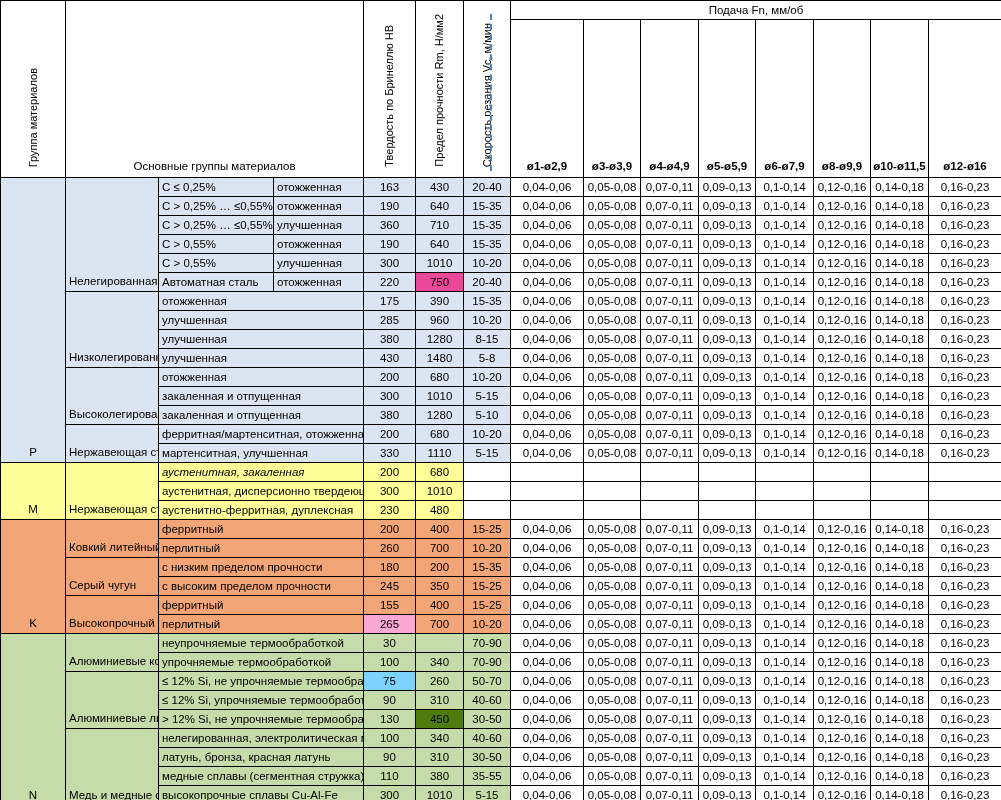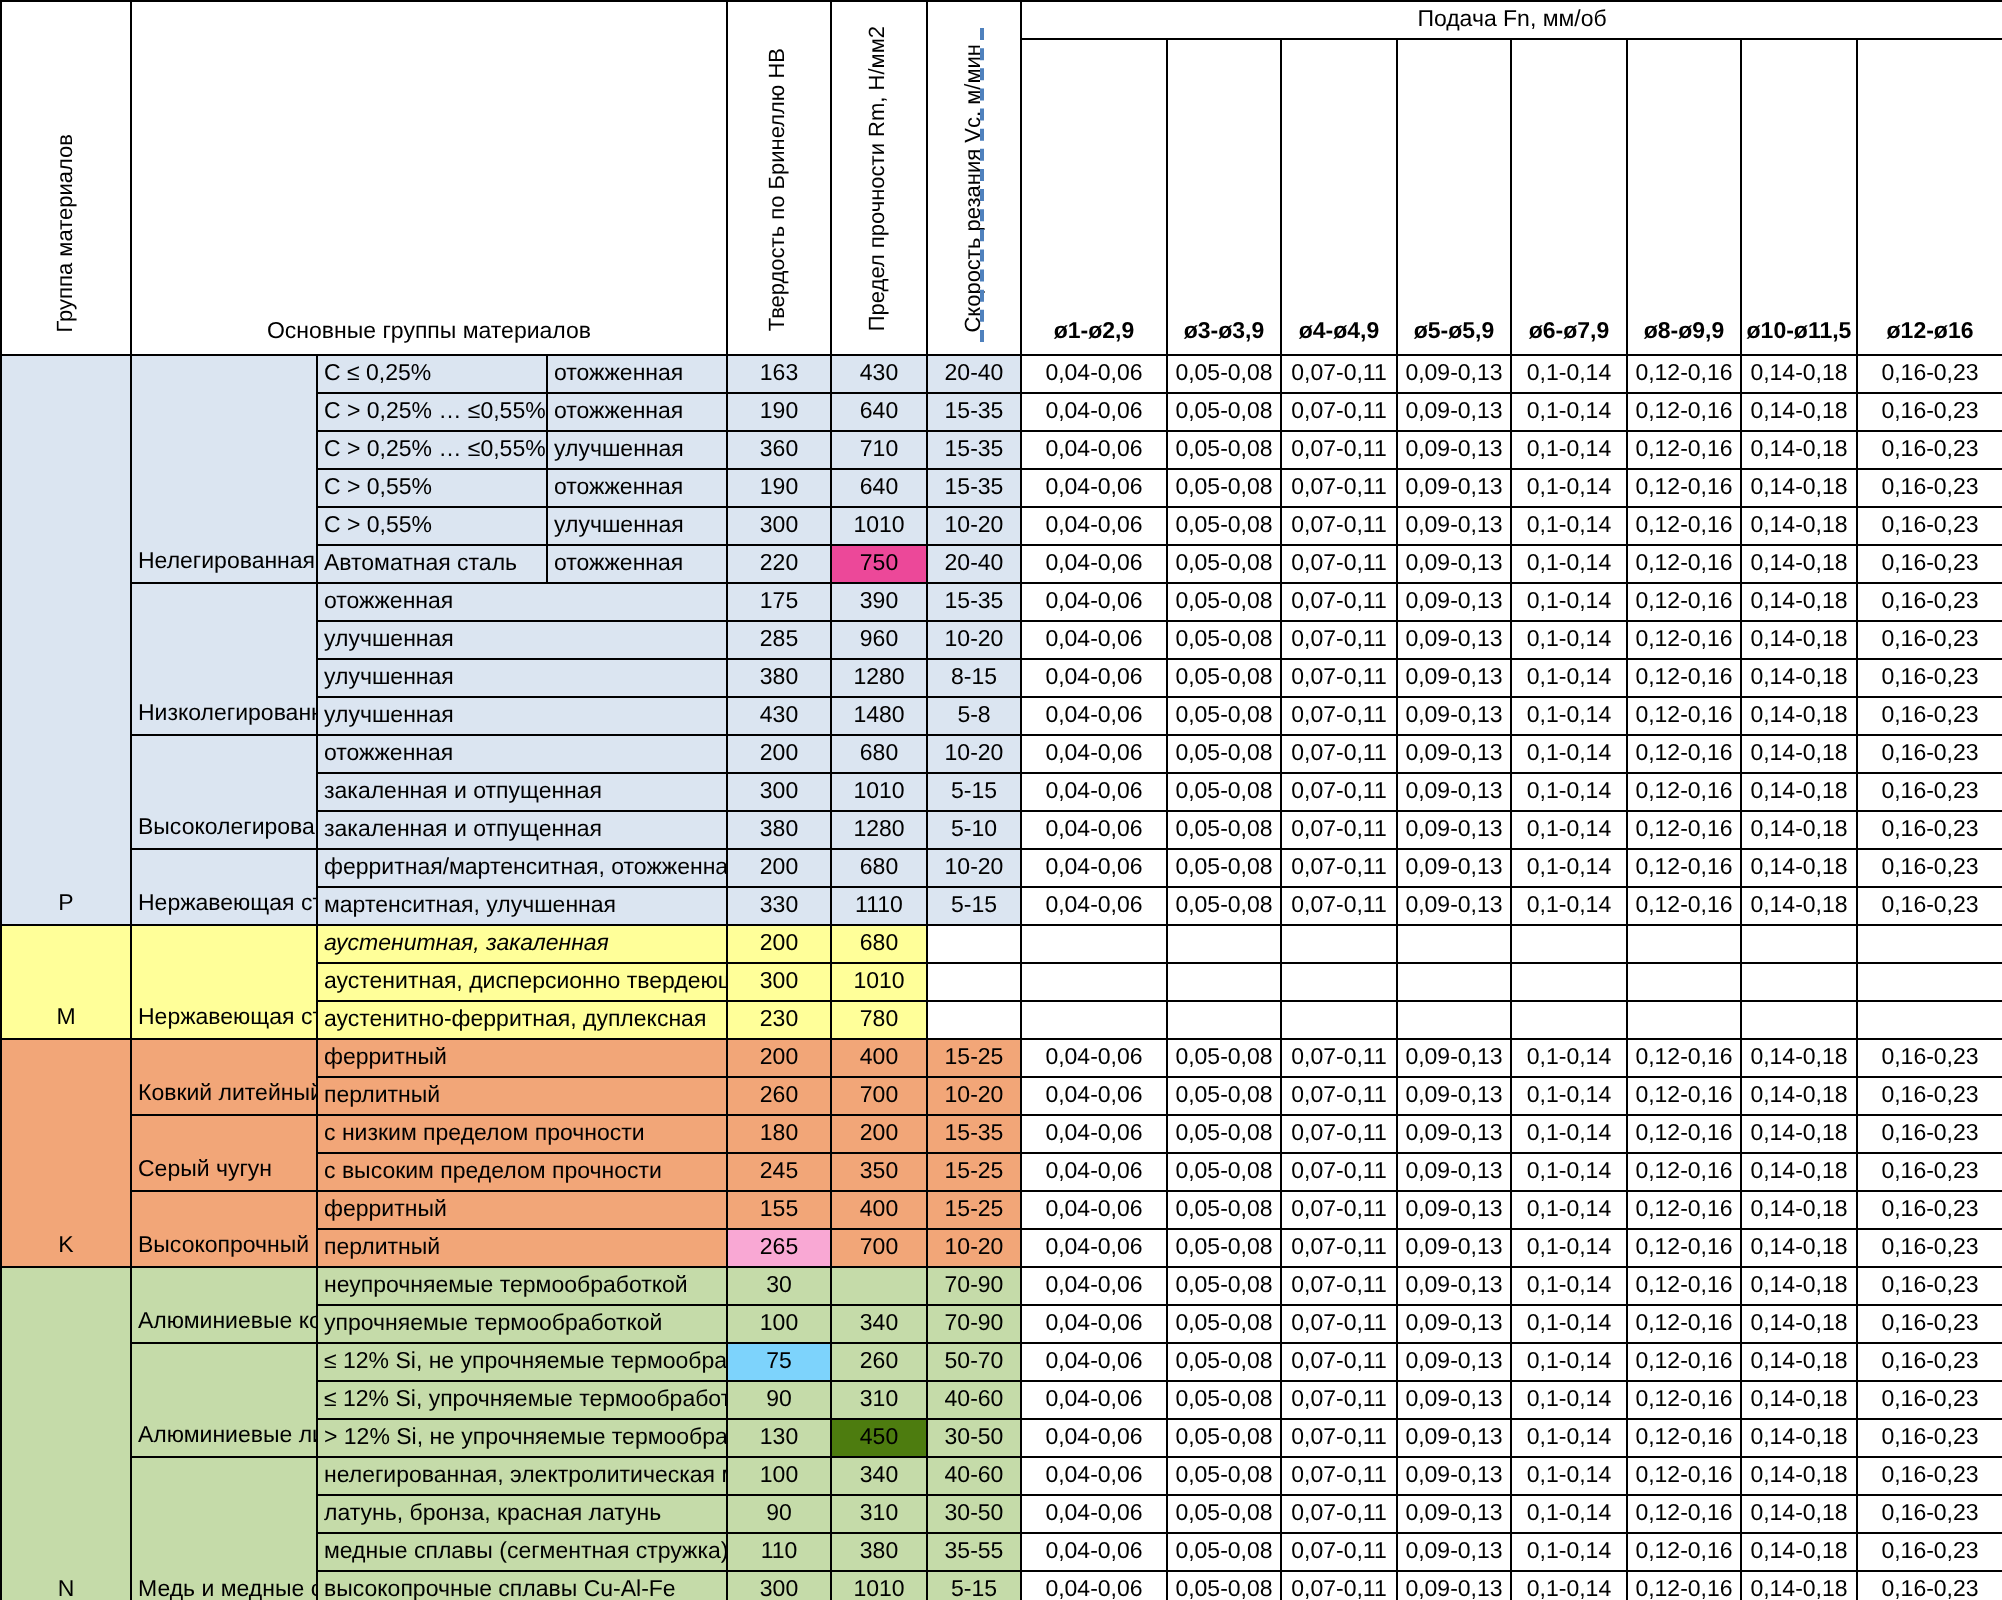--- a/index.html
+++ b/index.html
@@ -333,21 +333,21 @@
           <td class="num"></td>
           <td class="num"></td>
           <td class="num"></td>
           <td class="num"></td>
           <td class="num"></td>
           <td class="num"></td>
         </tr>
         <tr>
           <td class="desc" colspan="2" style="background: rgb(255, 255, 153);">аустенитно-ферритная, дуплексная</td>
           <td class="num" style="background: rgb(255, 255, 153);">230</td>
-          <td class="num" style="background: rgb(255, 255, 153);">780</td>
+          <td class="num" style="background: rgb(255, 255, 153);">480</td>
           <td class="num"></td>
           <td class="num"></td>
           <td class="num"></td>
           <td class="num"></td>
           <td class="num"></td>
           <td class="num"></td>
           <td class="num"></td>
           <td class="num"></td>
           <td class="num"></td>
         </tr>

